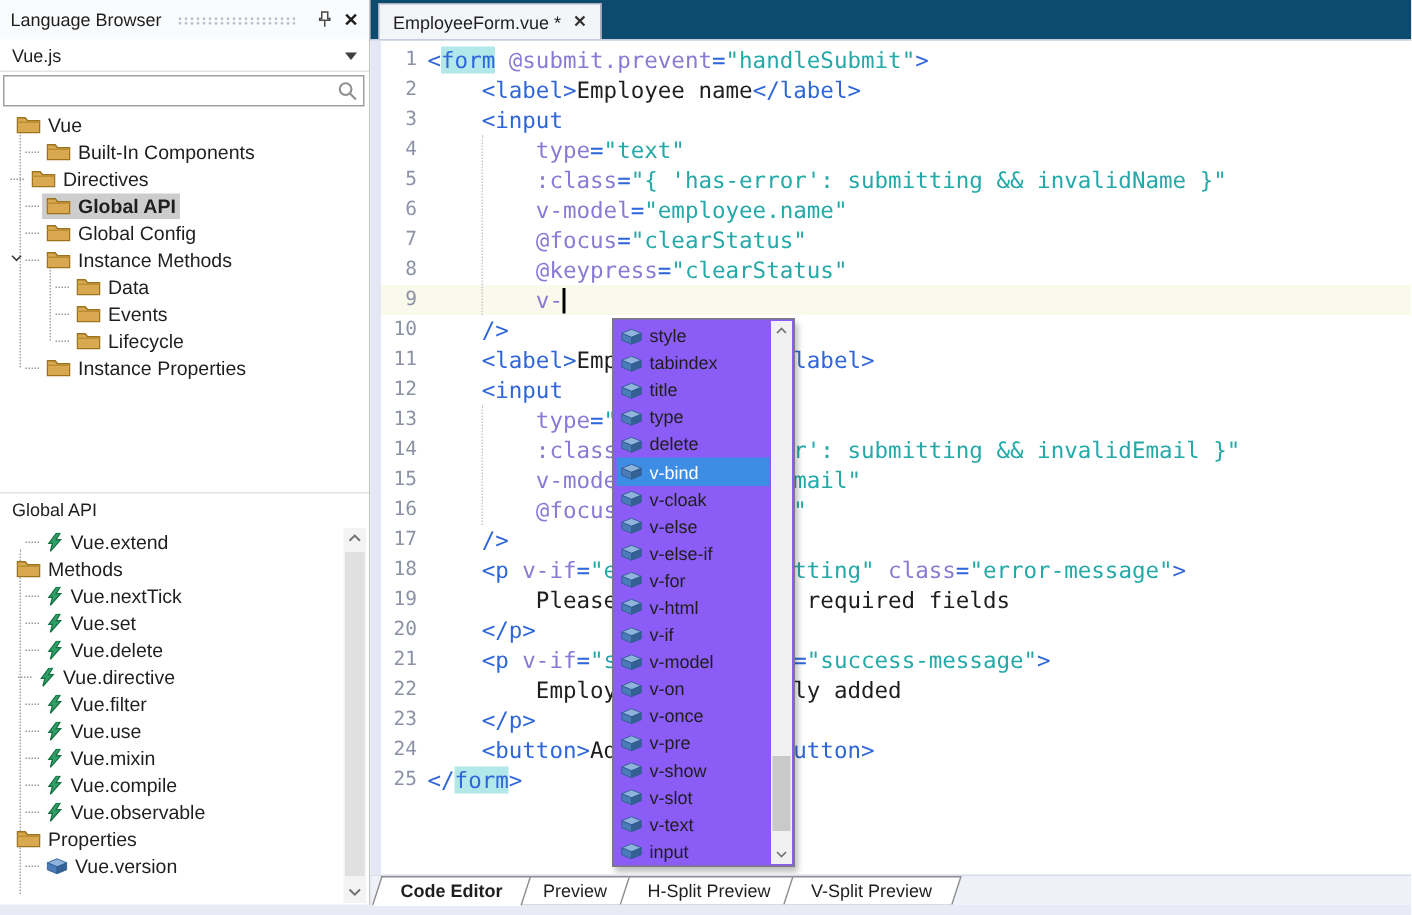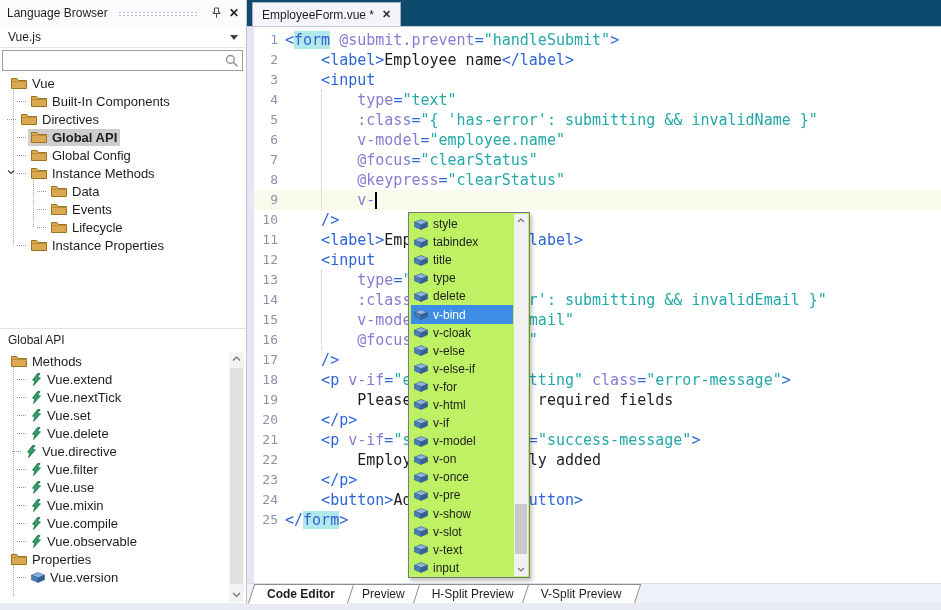--- a/index.html
+++ b/index.html
@@ -52,21 +52,21 @@
        line-height:20px;white-space:pre;}
   .cline{height:20px;}
   .tok-tag{color:var(--c-tag,#2e66d9);}
   .tok-attr{color:var(--c-attr,#8a7ad4);}
   .tok-str{color:var(--c-str,#24a8a8);}
   .tok-txt{color:var(--c-txt,#1e1e1e);}
   .tok-match{background:var(--c-match,#b2e8ea);}
   .iguide{position:absolute;left:74px;border-left:1px dotted #c9c9c9;width:0;}
   .caret{position:absolute;left:128px;top:165px;width:2px;height:17px;background:#000;}
   
-  .comp{position:absolute;left:161px;top:185px;width:122px;height:366px;background:#bef264;
+  .comp{position:absolute;left:161px;top:185px;width:122px;height:366px;background:#8b5cf6;
        border:1px solid #7a7a7a;box-shadow:2px 3px 4px rgba(0,0,0,.25);box-sizing:border-box;}
   .comp-list{position:absolute;top:2px;bottom:2px;left:2px;right:16px;overflow:hidden;}
   .citem{height:18.1px;display:flex;align-items:center;padding-left:3px;font-size:12px;gap:5px;white-space:nowrap;}
   .citem.selected{background:var(--c-sel,#3d8de5);color:#fff;}
   .comp-scroll{position:absolute;top:1px;right:1px;width:14px;bottom:1px;background:#f1f1f1;}
   .comp-scroll .arr{position:absolute;left:0;width:14px;height:13px;display:flex;align-items:center;justify-content:center;}
   .comp-scroll .thumb{position:absolute;left:1px;right:1px;top:290px;height:50px;background:#c9c9c9;}
   
   .btabs{position:absolute;left:0;top:583px;width:694px;height:20px;display:flex;padding-left:4px;
        background:#eef1f8;border-top:1px solid #d9dde8;box-sizing:border-box;}
@@ -237,40 +237,40 @@
             </span>
             <span>Instance Properties</span>
           </span>
         </div>
       </div>
 
     <div class="lp-sec">Global API</div>
 
     <div class="tree" id="tree-lower">
       <div class="vline" style="left:13px;top:14px;height:230px"></div>
-    <div class="trow" style="padding-left: 8px;">
+    <div class="trow" style="padding-left: 17px;">
+          <span class="stub"></span>
+          <span class="tsel">
+            <span class="ticon">
+              <svg width="11" height="13" viewBox="0 0 11 13">
+                <path d="M6.5.5 1.5 7.2h2.4L2.6 12.5 9.5 4.8H6.4L9 .5z" fill="#2f9e68" stroke="#15713f" stroke-width=".8"></path>
+              </svg>
+            </span>
+            <span>Vue.extend</span>
+          </span>
+        </div>
+        <div class="trow" style="padding-left: 8px;">
           <span class="tsel">
             <span class="ticon">
               <svg width="16" height="12" viewBox="0 0 16 12">
                 <path d="M.5 1.5h5.3l1.6 2h8.1v8H.5z" fill="#d9a850" stroke="#9c7420"></path>
                 <path d="M.5 4.5h15.5" stroke="#b98e35" stroke-width="1"></path>
               </svg>
             </span>
             <span>Methods</span>
-          </span>
-        </div>
-        <div class="trow" style="padding-left: 17px;">
-          <span class="stub"></span>
-          <span class="tsel">
-            <span class="ticon">
-              <svg width="11" height="13" viewBox="0 0 11 13">
-                <path d="M6.5.5 1.5 7.2h2.4L2.6 12.5 9.5 4.8H6.4L9 .5z" fill="#2f9e68" stroke="#15713f" stroke-width=".8"></path>
-              </svg>
-            </span>
-            <span>Vue.extend</span>
           </span>
         </div>
         <div class="trow" style="padding-left: 17px;">
           <span class="stub"></span>
           <span class="tsel">
             <span class="ticon">
               <svg width="11" height="13" viewBox="0 0 11 13">
                 <path d="M6.5.5 1.5 7.2h2.4L2.6 12.5 9.5 4.8H6.4L9 .5z" fill="#2f9e68" stroke="#15713f" stroke-width=".8"></path>
               </svg>
             </span>

